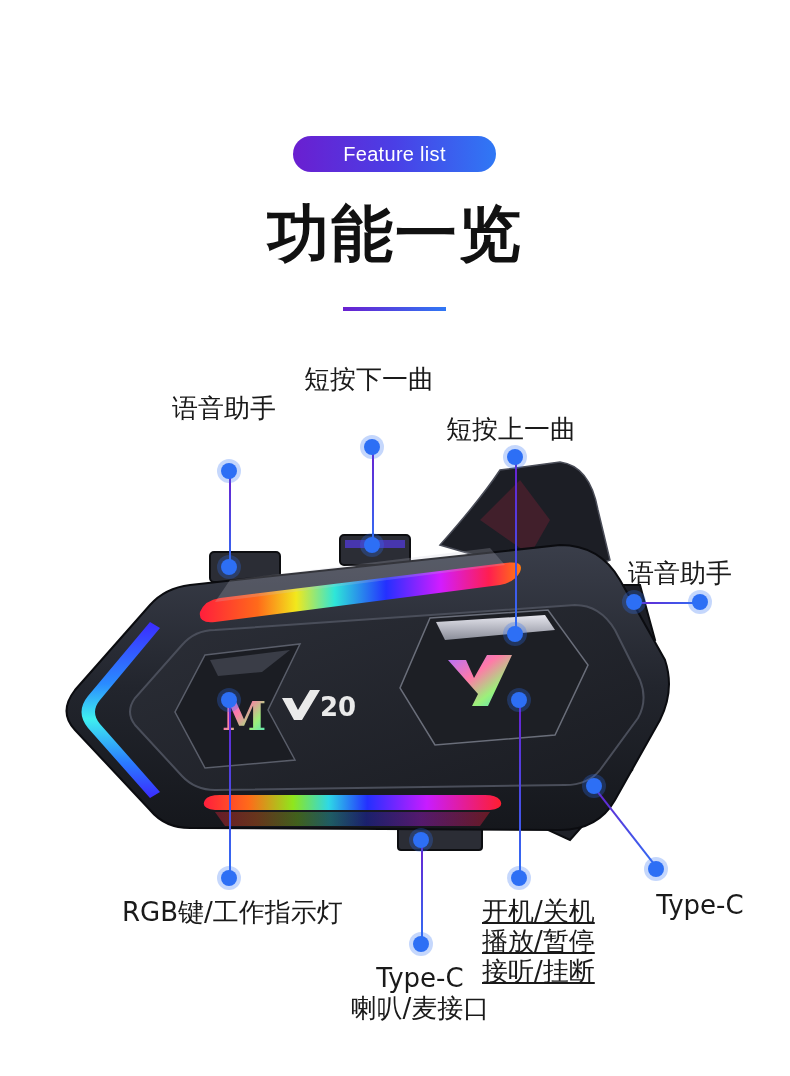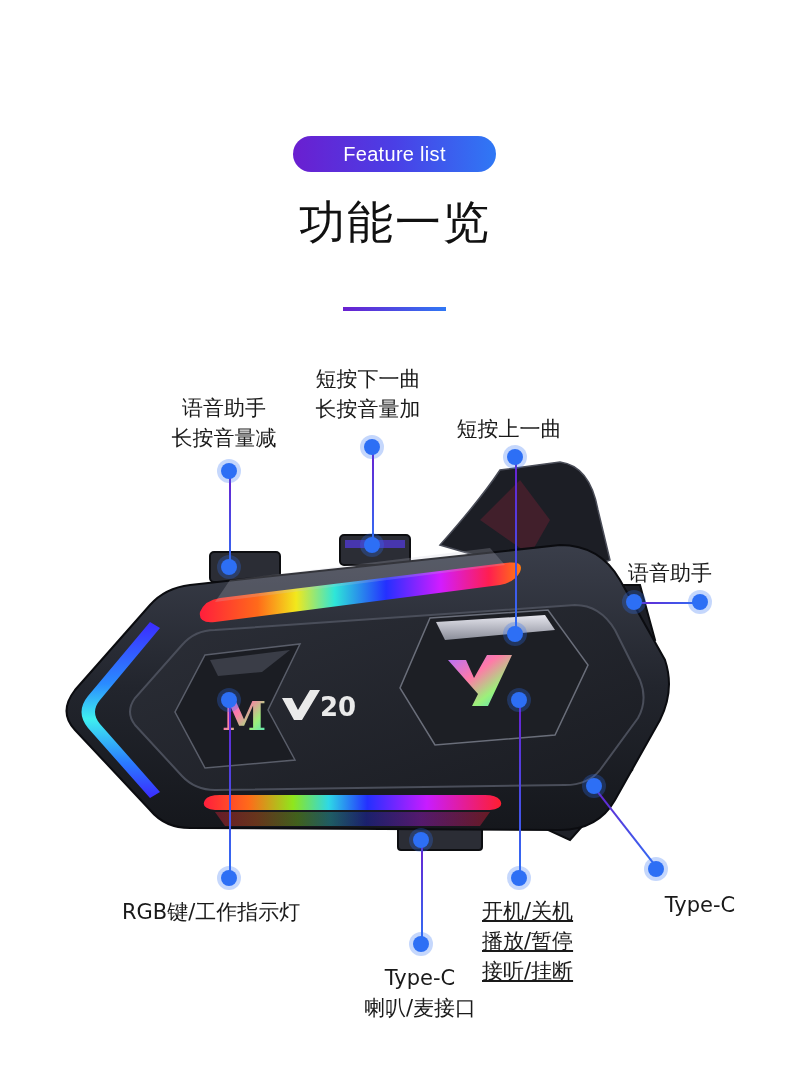--- a/index.html
+++ b/index.html
@@ -8,29 +8,29 @@
 
   .pill {
     position: absolute; left: 293px; top: 136px; width: 203px; height: 36px;
     border-radius: 18px;
     background: linear-gradient(90deg, #6a1fd0 0%, #4a3fe6 50%, #2f78f5 100%);
     color: #fff; font-family: "Liberation Sans", sans-serif; font-size: 20px;
     display: flex; align-items: center; justify-content: center; letter-spacing: 0.3px;
   }
   .title {
     position: absolute; left: 0; width: 790px; top: 192px; text-align: center;
-    font-size: 46px; font-weight: 400; color: #111; letter-spacing: 2px;
+    font-size: 62px; font-weight: 700; color: #111; letter-spacing: 2px;
   }
   .title-bar {
     position: absolute; left: 343px; top: 307px; width: 103px; height: 4px;
     background: linear-gradient(90deg, #6a1fd0, #2f78f5);
   }
 
   .label {
-    position: absolute; font-size: 21px; line-height: 30px; color: #1a1a1a;
+    position: absolute; font-size: 26px; line-height: 30px; color: #1a1a1a;
     white-space: nowrap; font-family: "DejaVu Sans", sans-serif;
   }
   .label.center { text-align: center; }
   .label.left { text-align: right; }
 
   .dot {
     position: absolute; width: 16px; height: 16px; border-radius: 50%;
     background: #2d6ff5; box-shadow: 0 0 0 4px rgba(45,111,245,0.28);
     transform: translate(-50%, -50%); z-index: 5;
   }
@@ -155,25 +155,23 @@
 <div class="dot" style="left:229px; top:878px;"></div>
 <div class="dot" style="left:421px; top:840px;"></div>
 <div class="dot" style="left:421px; top:944px;"></div>
 <div class="dot" style="left:519px; top:700px;"></div>
 <div class="dot" style="left:519px; top:878px;"></div>
 <div class="dot" style="left:594px; top:786px;"></div>
 <div class="dot" style="left:656px; top:869px;"></div>
 
 <div class="label center" style="left:160px; top:393px; width:128px;">
   <div>语音助手</div>
-  <div>长按音量减</div>
 </div>
 <div class="label center" style="left:304px; top:364px; width:128px;">
   <div>短按下一曲</div>
-  <div>长按音量加</div>
 </div>
 <div class="label center" style="left:446px; top:414px; width:126px;">
   <div>短按上一曲</div>
 </div>
 <div class="label left" style="left:628px; top:558px;">
   <div>语音助手</div>
 </div>
 <div class="label left" style="left:122px; top:897px;">
   <div>RGB键/工作指示灯</div>
 </div>

